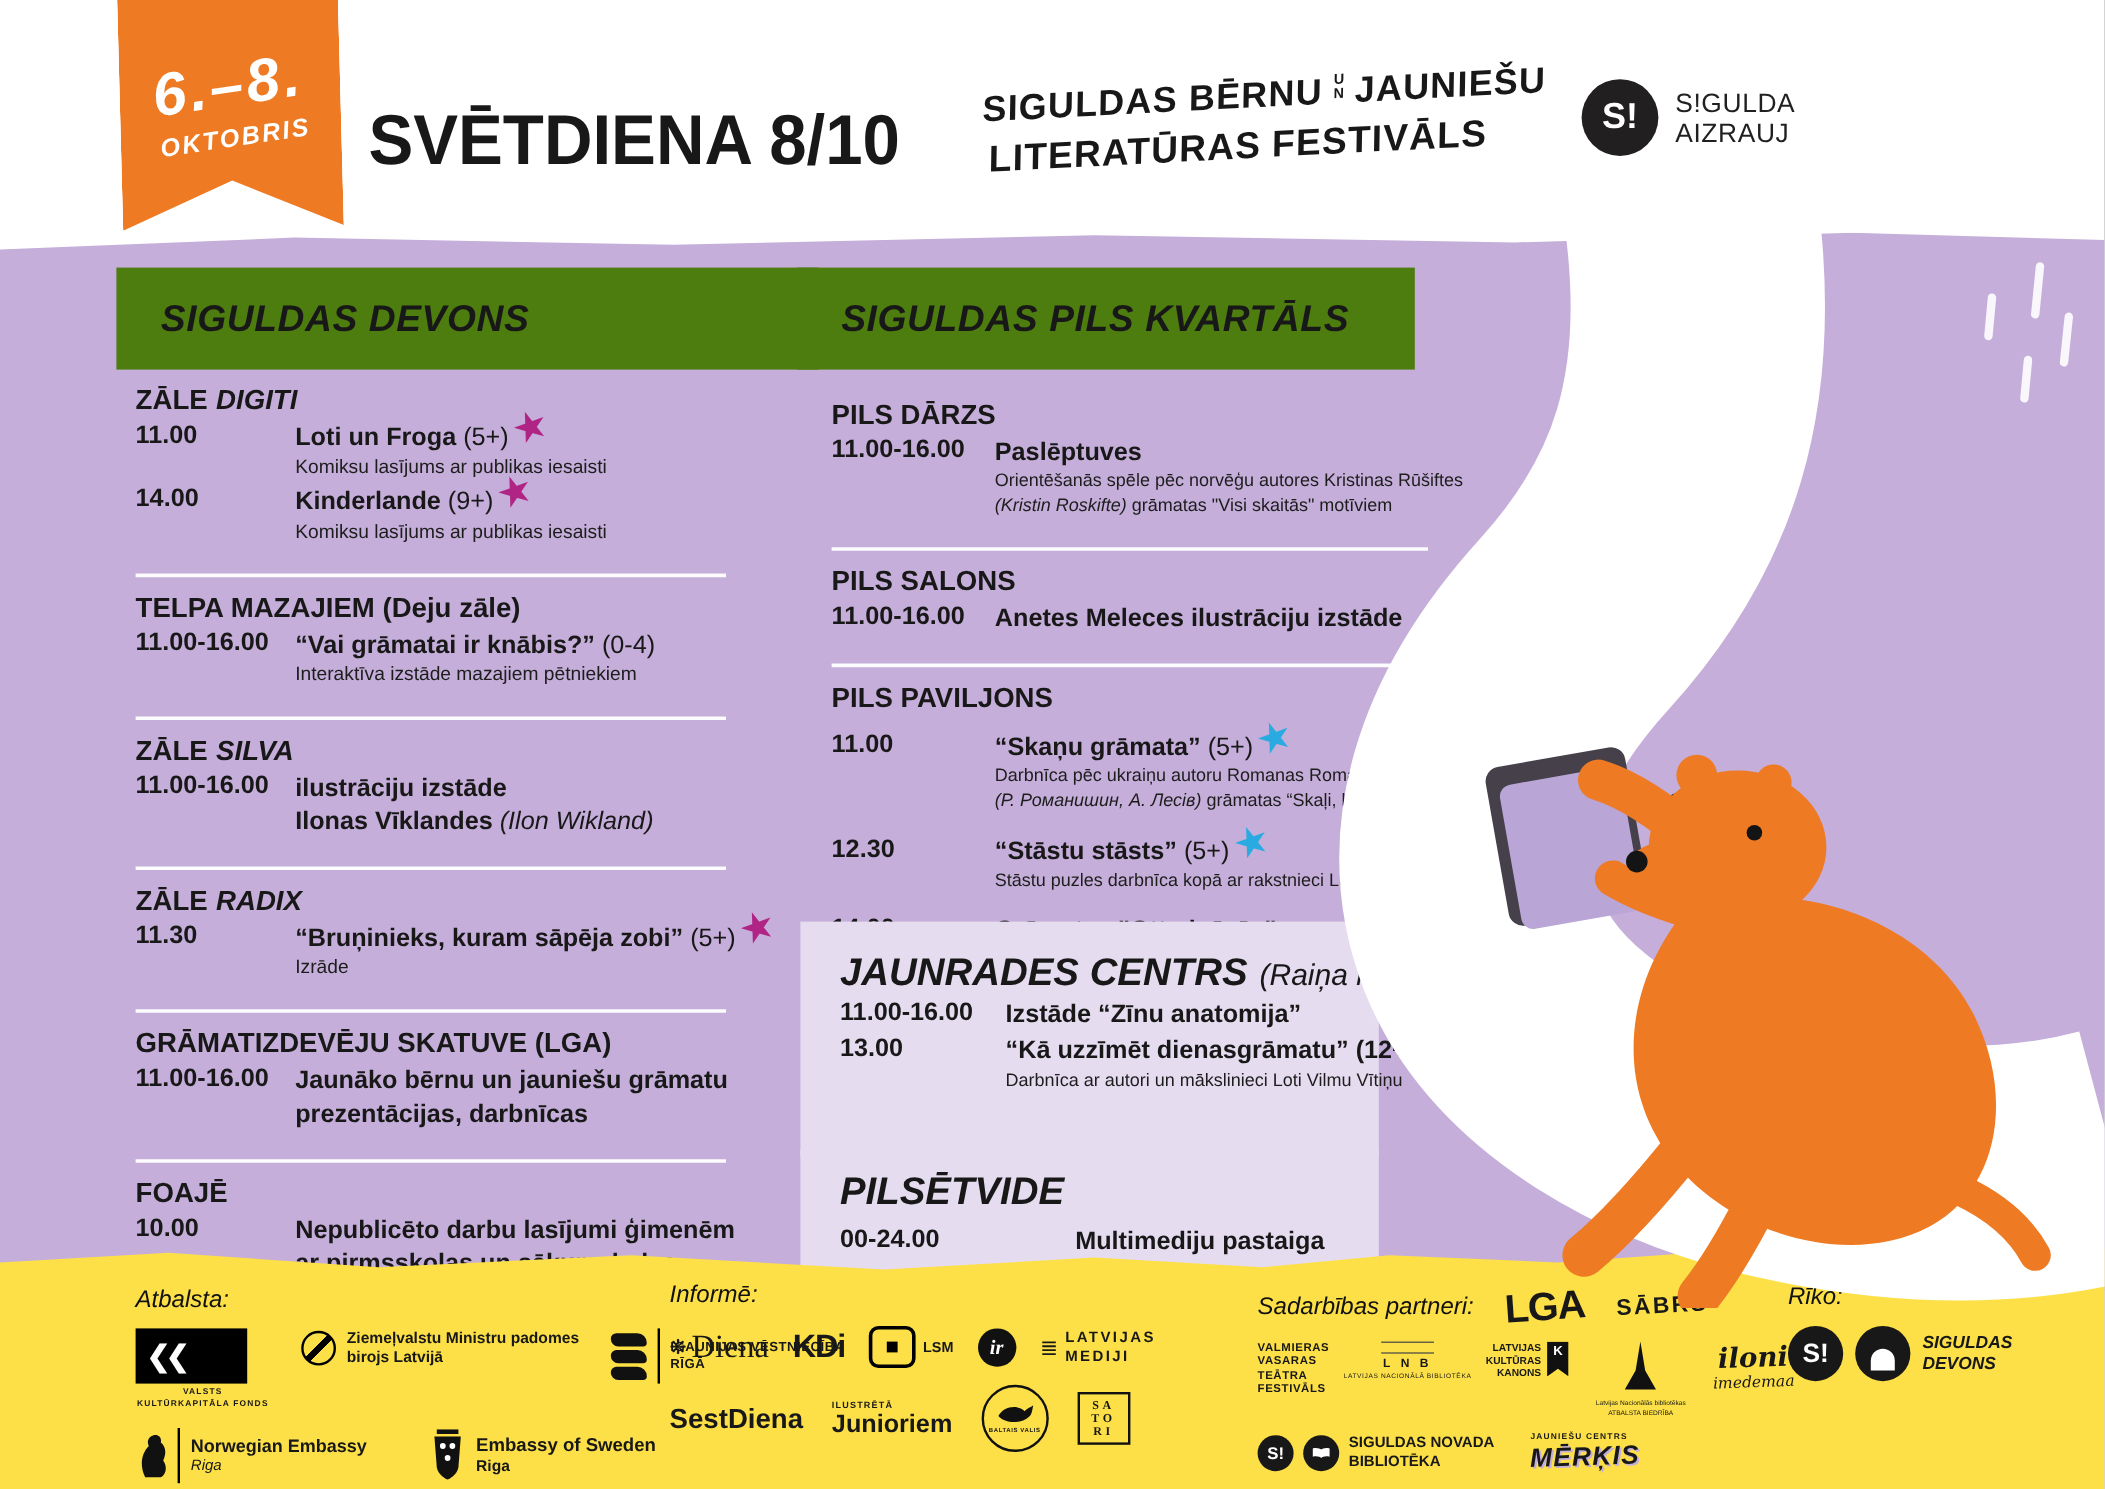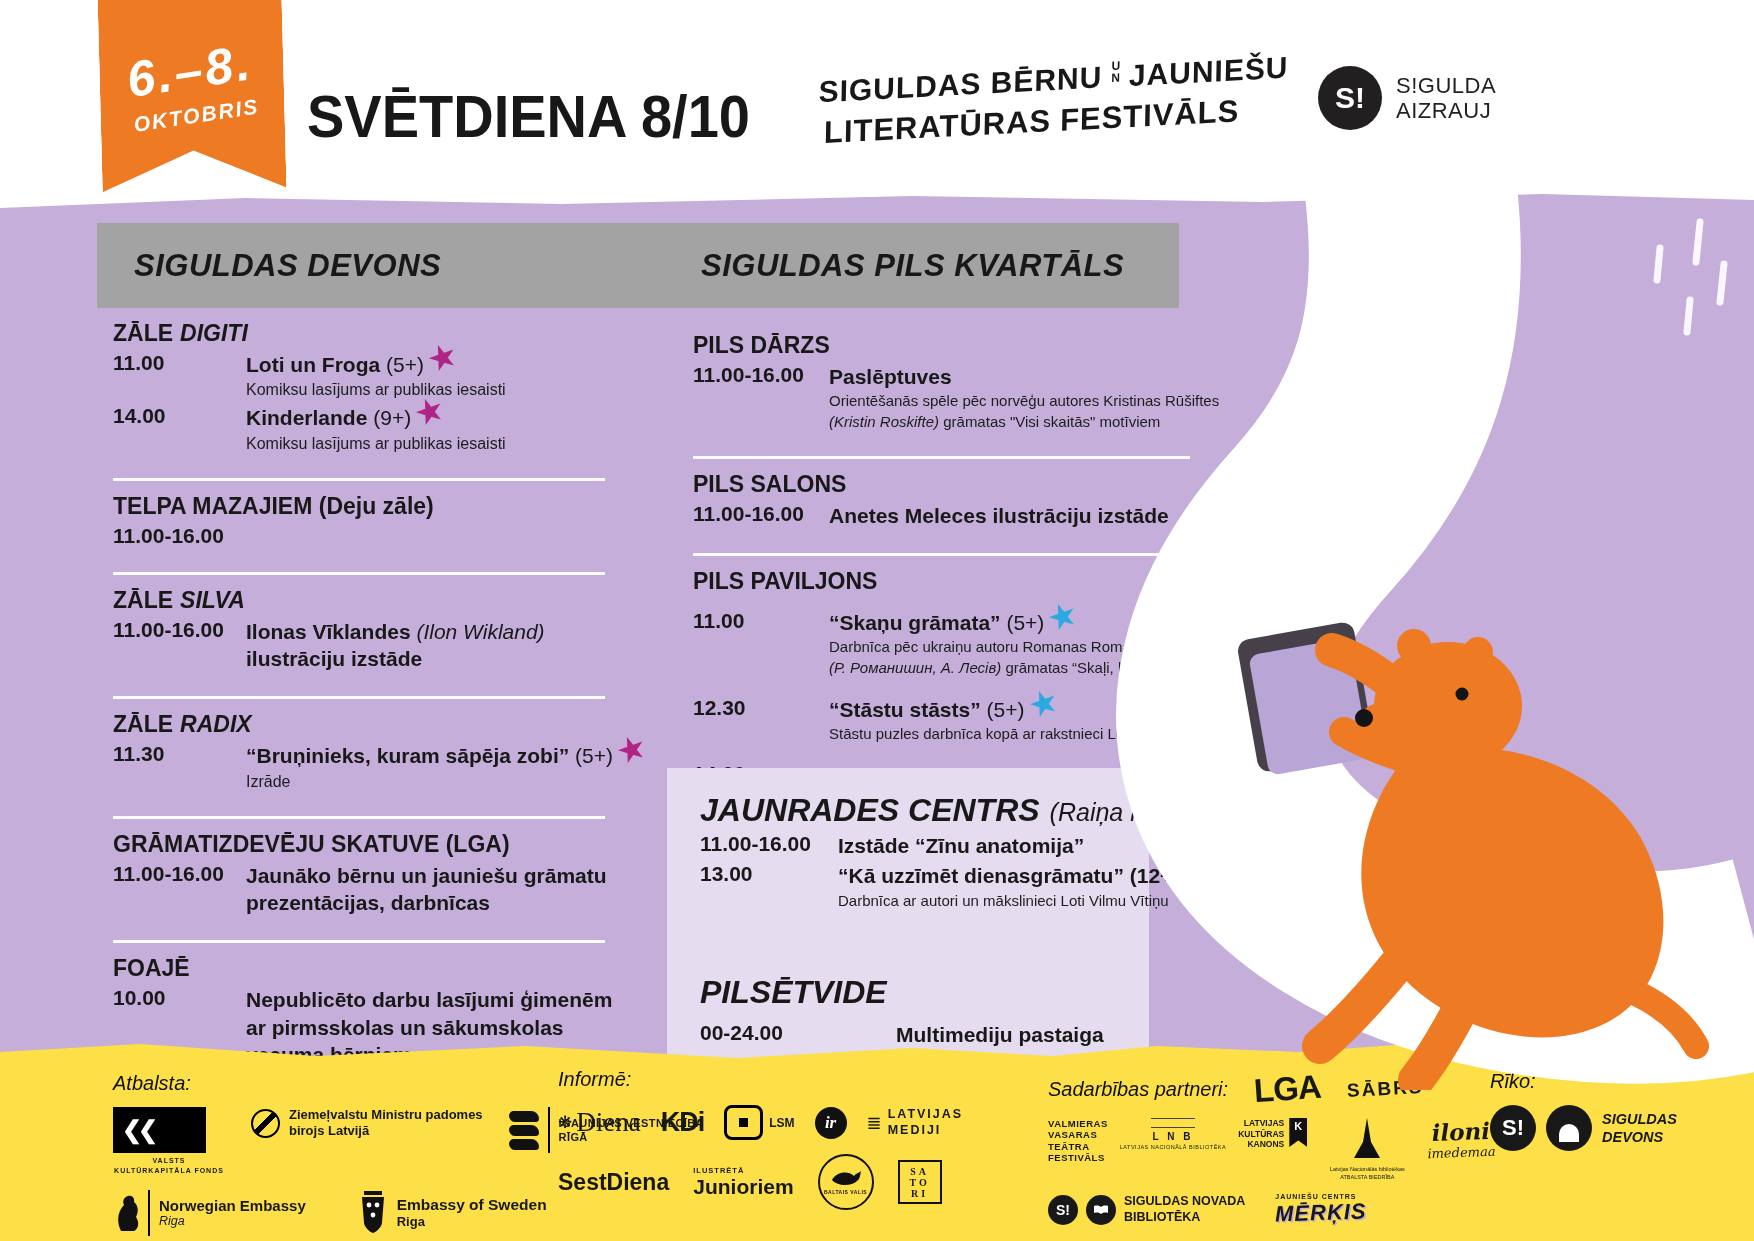--- a/index.html
+++ b/index.html
@@ -16,21 +16,21 @@
   .fest-line{font-size:30px;letter-spacing:1px;display:flex;align-items:center;gap:9px;}
   .fest-line.l2{font-size:31px;margin-top:4px;margin-left:6px;}
   .fest-un{display:inline-flex;flex-direction:column;font-size:12px;line-height:1;transform:translateY(-5px);letter-spacing:0;}
   .brand{position:absolute;left:1318px;top:66px;display:flex;align-items:center;gap:14px;}
   .brand-badge{width:64px;height:64px;border-radius:50%;background:#221f20;color:#fff;display:flex;
                align-items:center;justify-content:center;font-size:30px;font-weight:800;}
   .brand-name{font-size:22px;line-height:1.15;letter-spacing:.5px;color:#221f20;font-weight:500;}
   
   .purple{position:absolute;left:0;top:190px;width:1754px;height:886px;background:#c5aed9;z-index:1;
           clip-path:polygon(0 18px,14% 8px,32% 14px,52% 6px,72% 12px,88% 4px,100% 10px,100% 100%,0 100%);}
-  .hdr-box{position:absolute;background:#a3a3a3;display:flex;align-items:center;z-index:2;}
+  .hdr-box{position:absolute;background:#4d7c0f;display:flex;align-items:center;z-index:2;}
   #left-hdr{left:97px;top:223px;width:548px;height:85px;padding-left:37px;}
   #right-hdr{left:664px;top:223px;width:478px;height:85px;padding-left:37px;}
   .hdr-box .t{font-size:31px;font-weight:900;font-style:italic;letter-spacing:.5px;}
   .col{position:absolute;z-index:2;}
   #left-col{left:113px;top:320px;width:492px;}
   #right-col{left:693px;top:332px;width:497px;}
   .sec{padding:12px 0 24px;border-bottom:3px solid rgba(255,255,255,.95);}
   .sec:first-child{padding-top:0;}
   .sec.last{border-bottom:none;}
   .sec-h{font-size:23px;font-weight:800;margin-bottom:4px;white-space:nowrap;}
@@ -223,29 +223,33 @@
         <div>
           <div class="ti"><span>Kinderlande</span> <span class="sx">(9+)</span><span class="star m">★</span></div>
           <div class="d">Komiksu lasījums ar publikas iesaisti</div>
         </div>
       </div>
     </div>
     <div class="sec">
       <div class="sec-h"><span>TELPA MAZAJIEM (Deju zāle)</span></div>
       <div class="row">
         <div class="tm">11.00-16.00</div>
+        <div>
+          <div class="ti"><span>“Vai grāmatai ir knābis?”</span> <span class="sx">(0-4)</span></div>
+          <div class="d">Interaktīva izstāde mazajiem pētniekiem</div>
+        </div>
       </div>
     </div>
     <div class="sec">
       <div class="sec-h"><span>ZĀLE</span><i>SILVA</i></div>
       <div class="row">
         <div class="tm">11.00-16.00</div>
         <div>
+          <div class="ti">ilustrāciju izstāde</div>
           <div class="ti"><span>Ilonas Vīklandes</span> <span class="sxi">(Ilon Wikland)</span></div>
-          <div class="ti">ilustrāciju izstāde</div>
         </div>
       </div>
     </div>
     <div class="sec">
       <div class="sec-h"><span>ZĀLE</span><i>RADIX</i></div>
       <div class="row">
         <div class="tm">11.30</div>
         <div>
           <div class="ti"><span>“Bruņinieks, kuram sāpēja zobi”</span> <span class="sx">(5+)</span><span class="star m">★</span></div>
           <div class="d">Izrāde</div>

